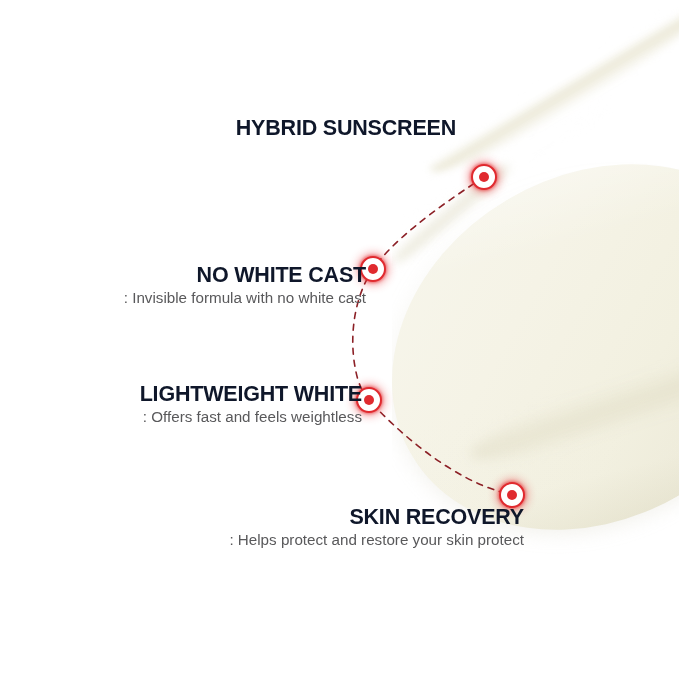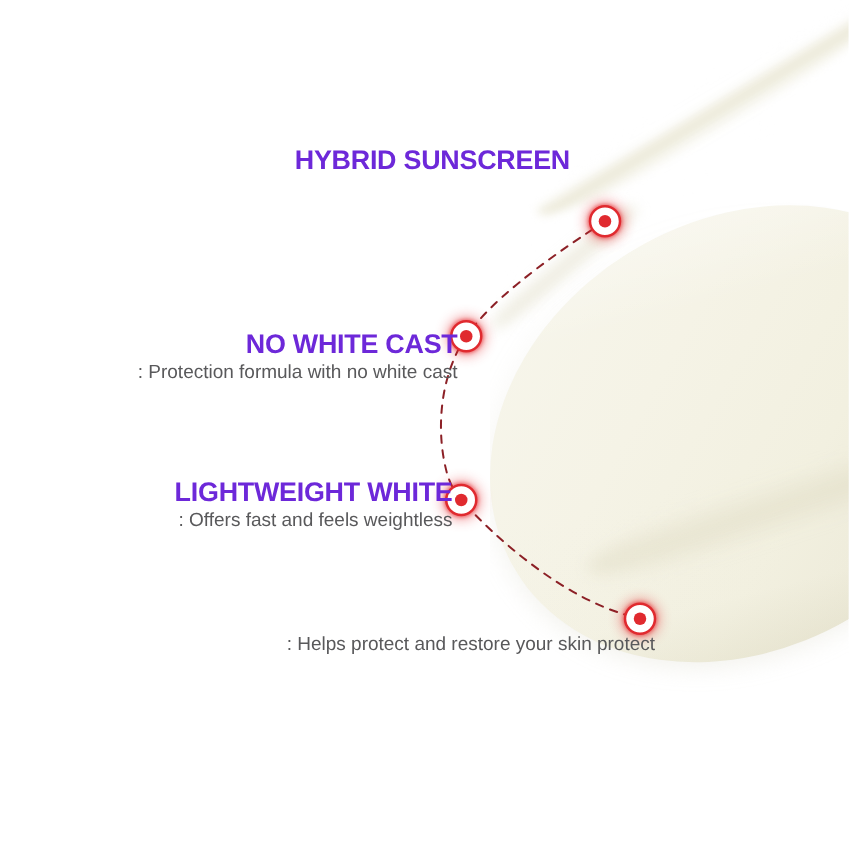--- a/index.html
+++ b/index.html
@@ -85,21 +85,21 @@
     box-shadow:0 0 9px 3px rgba(228,42,47,.42), 0 0 3px 1px rgba(228,42,47,.55);
   }
   .marker .core{
     width:10px;height:10px;border-radius:50%;background:#e02a2f;display:block;
   }
 
   
   .callout{position:absolute;text-align:right;}
   .callout h3{
     margin:0 0 1px 0;
-    color:#6d28d9;
+    color:#0f172a;
     font-weight:bold;
     font-size:21.5px;
     letter-spacing:-0.2px;
     line-height:1.08;
     white-space:nowrap;
   }
   .callout p{
     margin:0;
     color:#59595b;
     font-size:15.2px;
@@ -144,25 +144,26 @@
   <div class="marker" id="marker-3" style="left: 512px; top: 495px;">
     <span class="core"></span>
   </div>
 
   <div class="callout" id="callout-1">
     <h3>HYBRID SUNSCREEN</h3>
   </div>
 
   <div class="callout" id="callout-2">
     <h3>NO WHITE CAST</h3>
-    <p>: Protection formula with no white cast</p>
+    <p>: Invisible formula with no white cast</p>
   </div>
 
   <div class="callout" id="callout-3">
     <h3>LIGHTWEIGHT WHITE</h3>
     <p>: Offers fast and feels weightless</p>
   </div>
 
   <div class="callout" id="callout-4">
+    <h3>SKIN RECOVERY</h3>
     <p>: Helps protect and restore your skin protect</p>
   </div>
 
 </div>
 
 </body></html>

